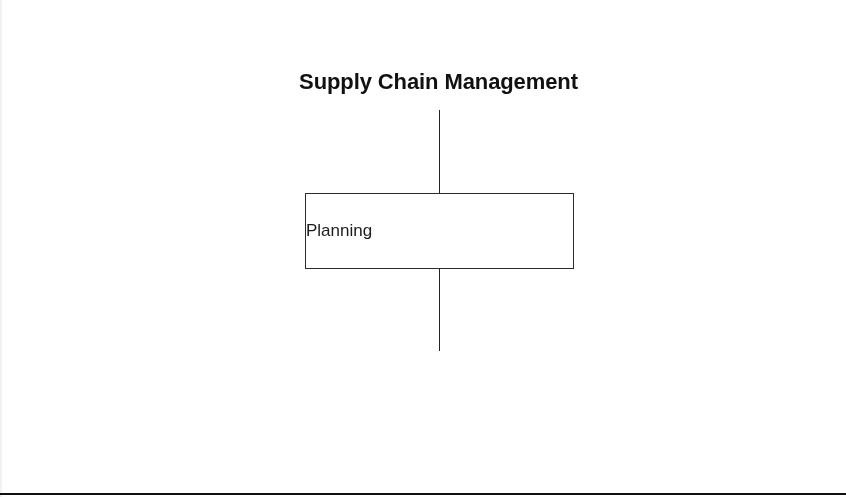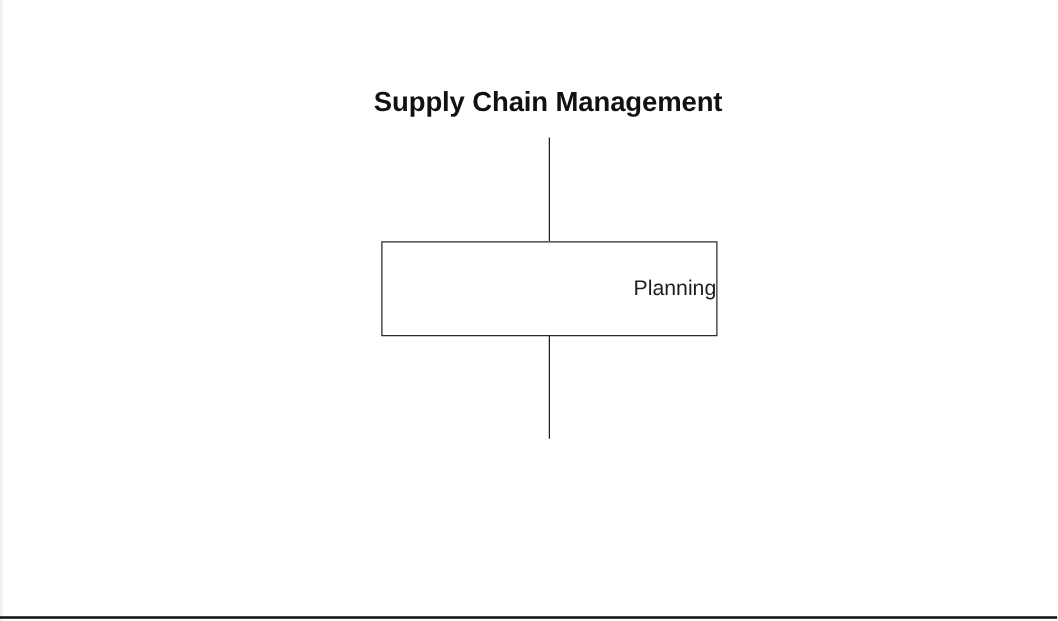--- a/index.html
+++ b/index.html
@@ -71,21 +71,21 @@
     top: 268px;
     height: 83px;
   }
   .node-box {
     position: absolute;
     box-sizing: border-box;
     border: 1px solid #2b2b2b;
     background: #ffffff;
     display: flex;
     align-items: center;
-    justify-content: flex-end;
+    justify-content: flex-start;
   }
   .node-label {
     font-size: 17px;
     font-weight: normal;
     color: #1d1d1d;
     line-height: 22px;
     white-space: nowrap;
   }
   #node-planning {
     left: 289px;

